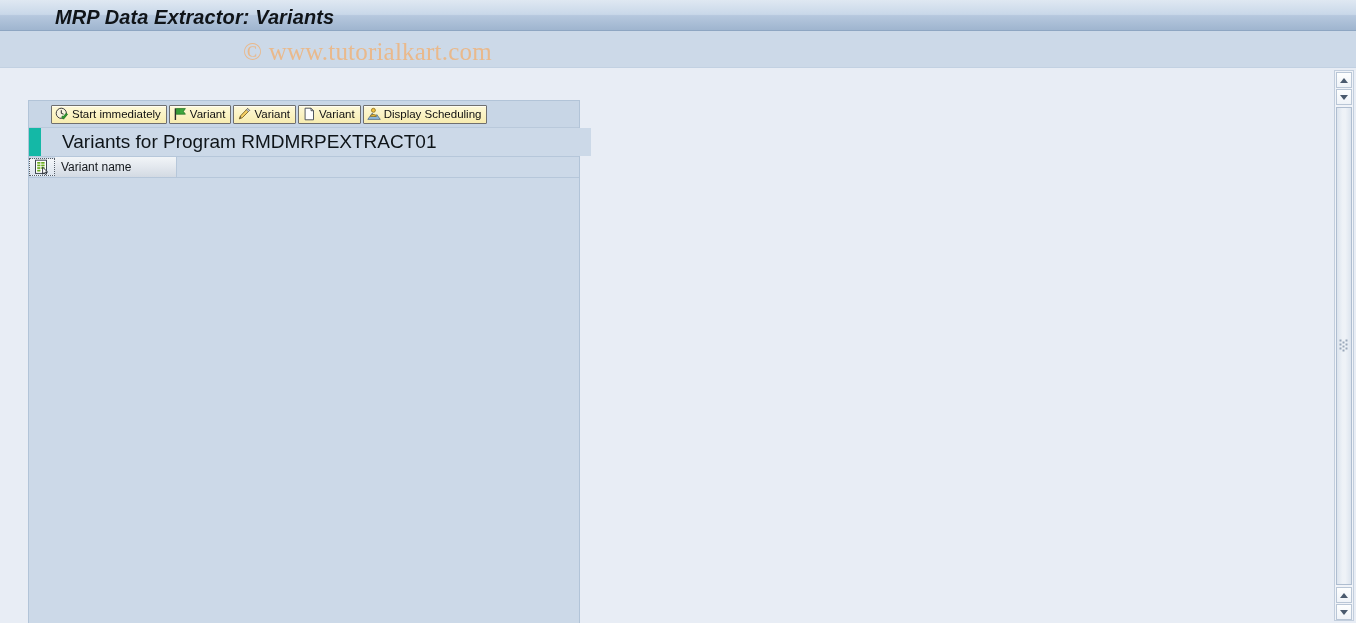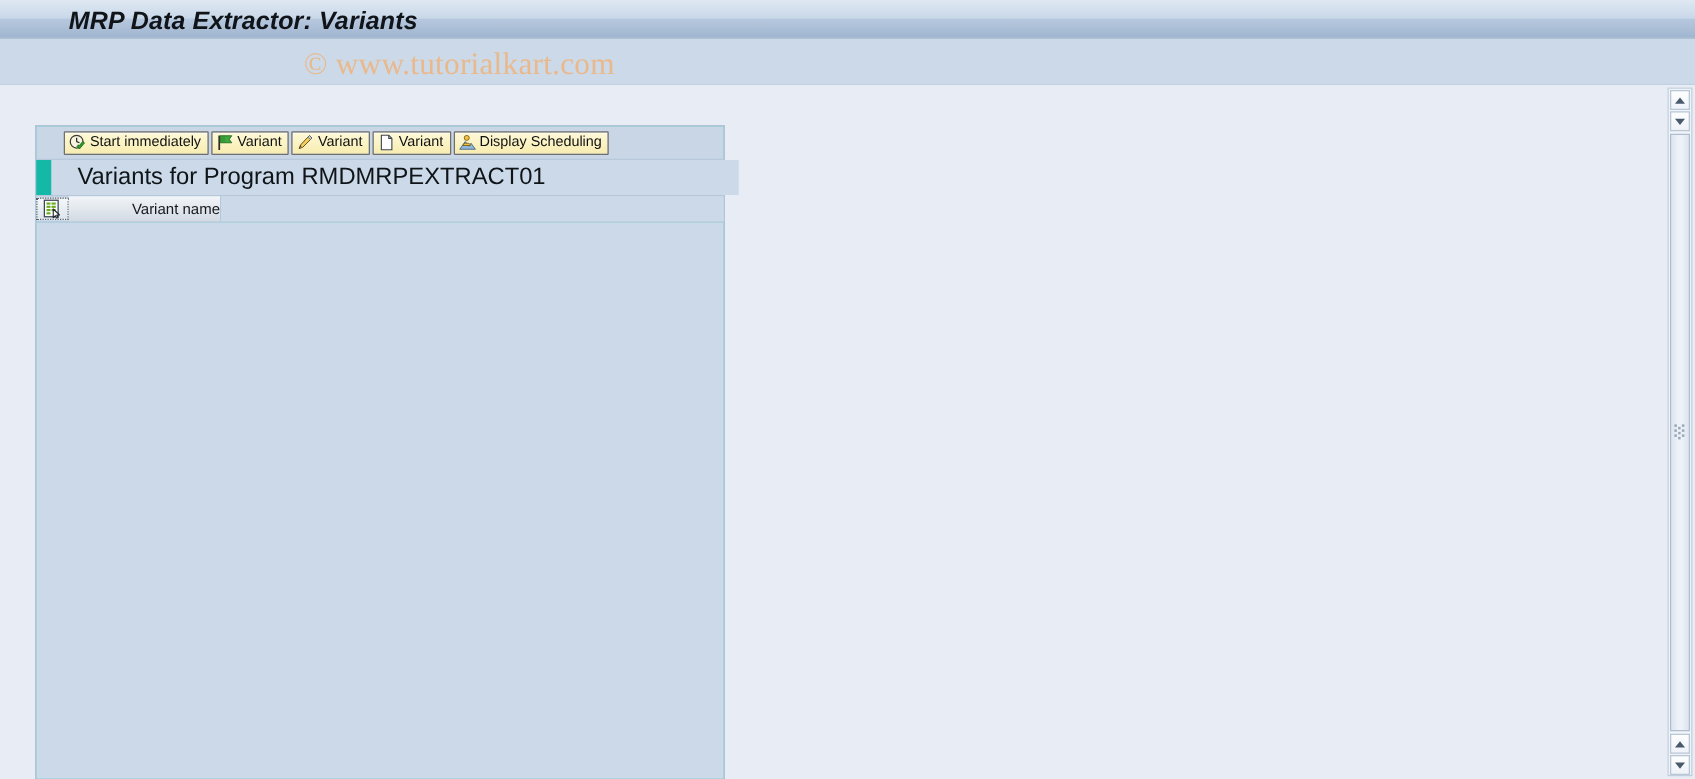--- a/index.html
+++ b/index.html
@@ -160,21 +160,20 @@
     background: linear-gradient(to bottom, #f2f5f8 0%, #e4e9ef 45%, #d3dae3 100%);
     border-right: 1px solid #b6c7da;
     display: flex;
     align-items: center;
     padding-left: 6px;
     font-size: 12px;
     color: #14181c;
     box-sizing: border-box;
     cursor: default;
     white-space: nowrap;
-    justify-content: flex-end;
   }
   .th-variant { width: 122px; }
   .th-short   { width: 218px; border-right: 1px solid #b6c7da; }
   .th-filler  { flex: 1 1 auto; background: #ccd9e8; }
 
   
   .tbody {
     position: absolute;
     left: 0; top: 77px;
     width: 550px; bottom: 0;

